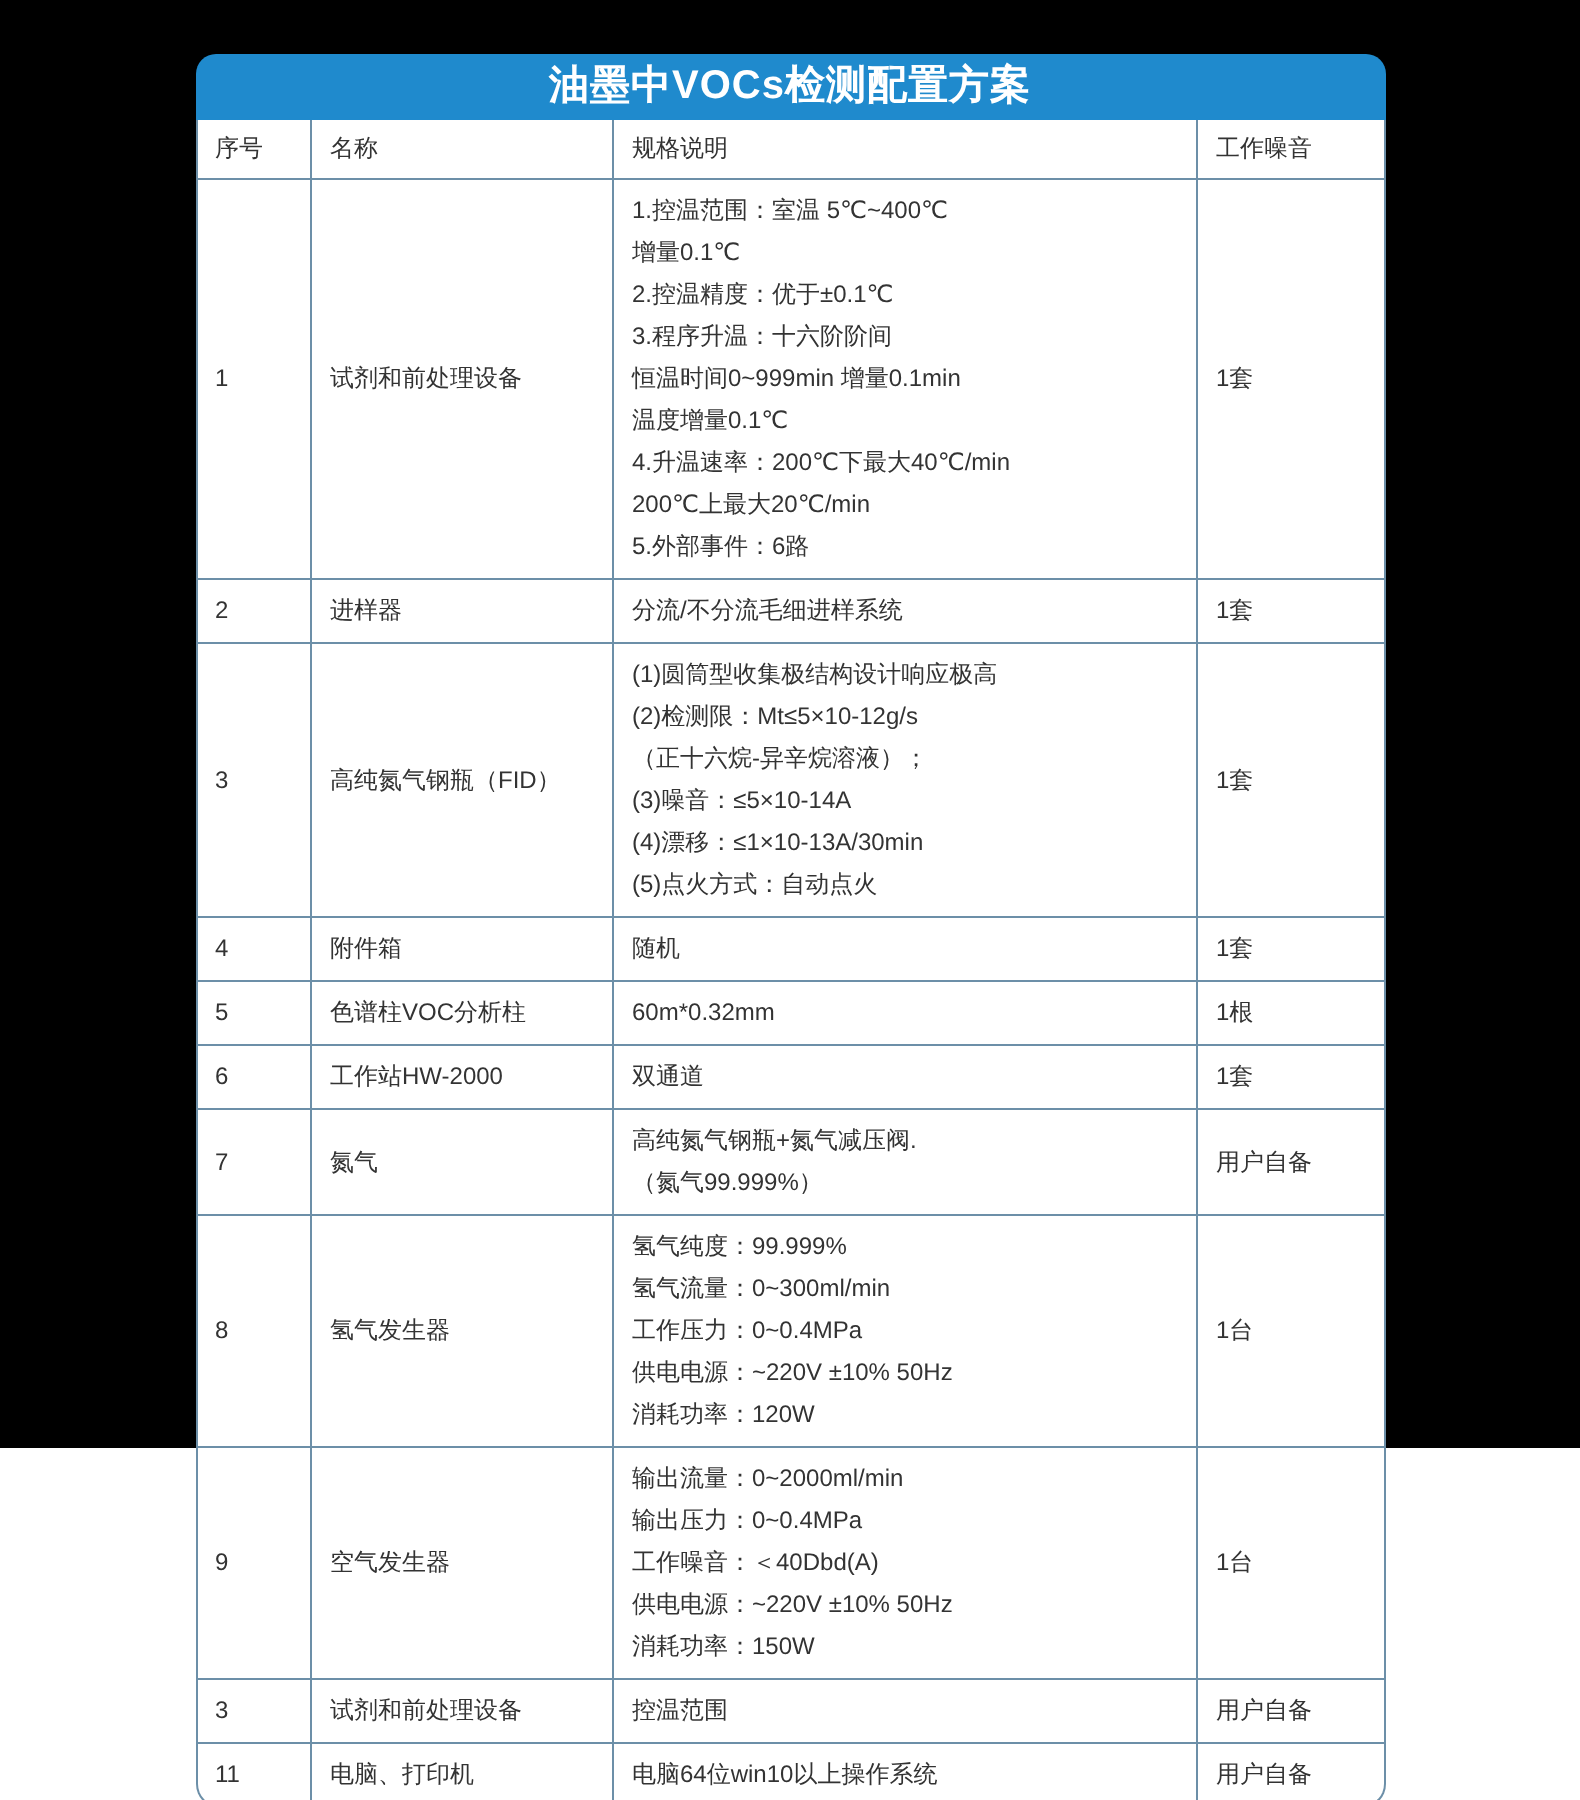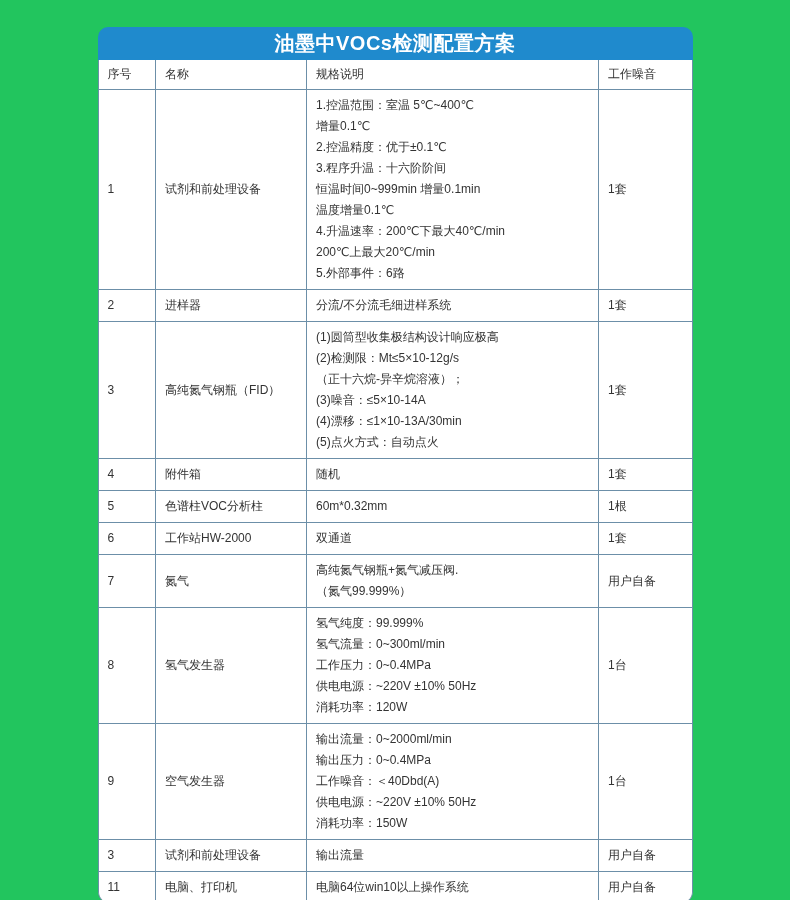--- a/index.html
+++ b/index.html
@@ -7,22 +7,22 @@
     padding: 0;
     background: #ffffff;
     width: 790px;
     height: 900px;
     overflow: hidden;
     font-family: "Liberation Sans", "DejaVu Sans", sans-serif;
     -webkit-font-smoothing: antialiased;
   }
   .page {
     width: 790px;
-    height: 900px;
-    background: #22c55e;
+    height: 724px;
+    background: #000000;
   }
   .table-card {
     width: 595px;
     margin: 0 auto;
     padding-top: 27px;
   }
   .title-bar {
     background: #1F8ACD;
     border-radius: 10px 10px 0 0;
     height: 33px;
@@ -168,21 +168,21 @@
             <td class="cell-spec">输出流量：0~2000ml/min
 输出压力：0~0.4MPa
 工作噪音：＜40Dbd(A)
 供电电源：~220V ±10% 50Hz
 消耗功率：150W</td>
             <td class="cell-qty">1台</td>
           </tr>
           <tr>
             <td class="cell-no">3</td>
             <td class="cell-name">试剂和前处理设备</td>
-            <td class="cell-spec">输出流量</td>
+            <td class="cell-spec">控温范围</td>
             <td class="cell-qty">用户自备</td>
           </tr>
           <tr>
             <td class="cell-no">11</td>
             <td class="cell-name">电脑、打印机</td>
             <td class="cell-spec">电脑64位win10以上操作系统</td>
             <td class="cell-qty">用户自备</td>
           </tr>
         </tbody>
       </table>

